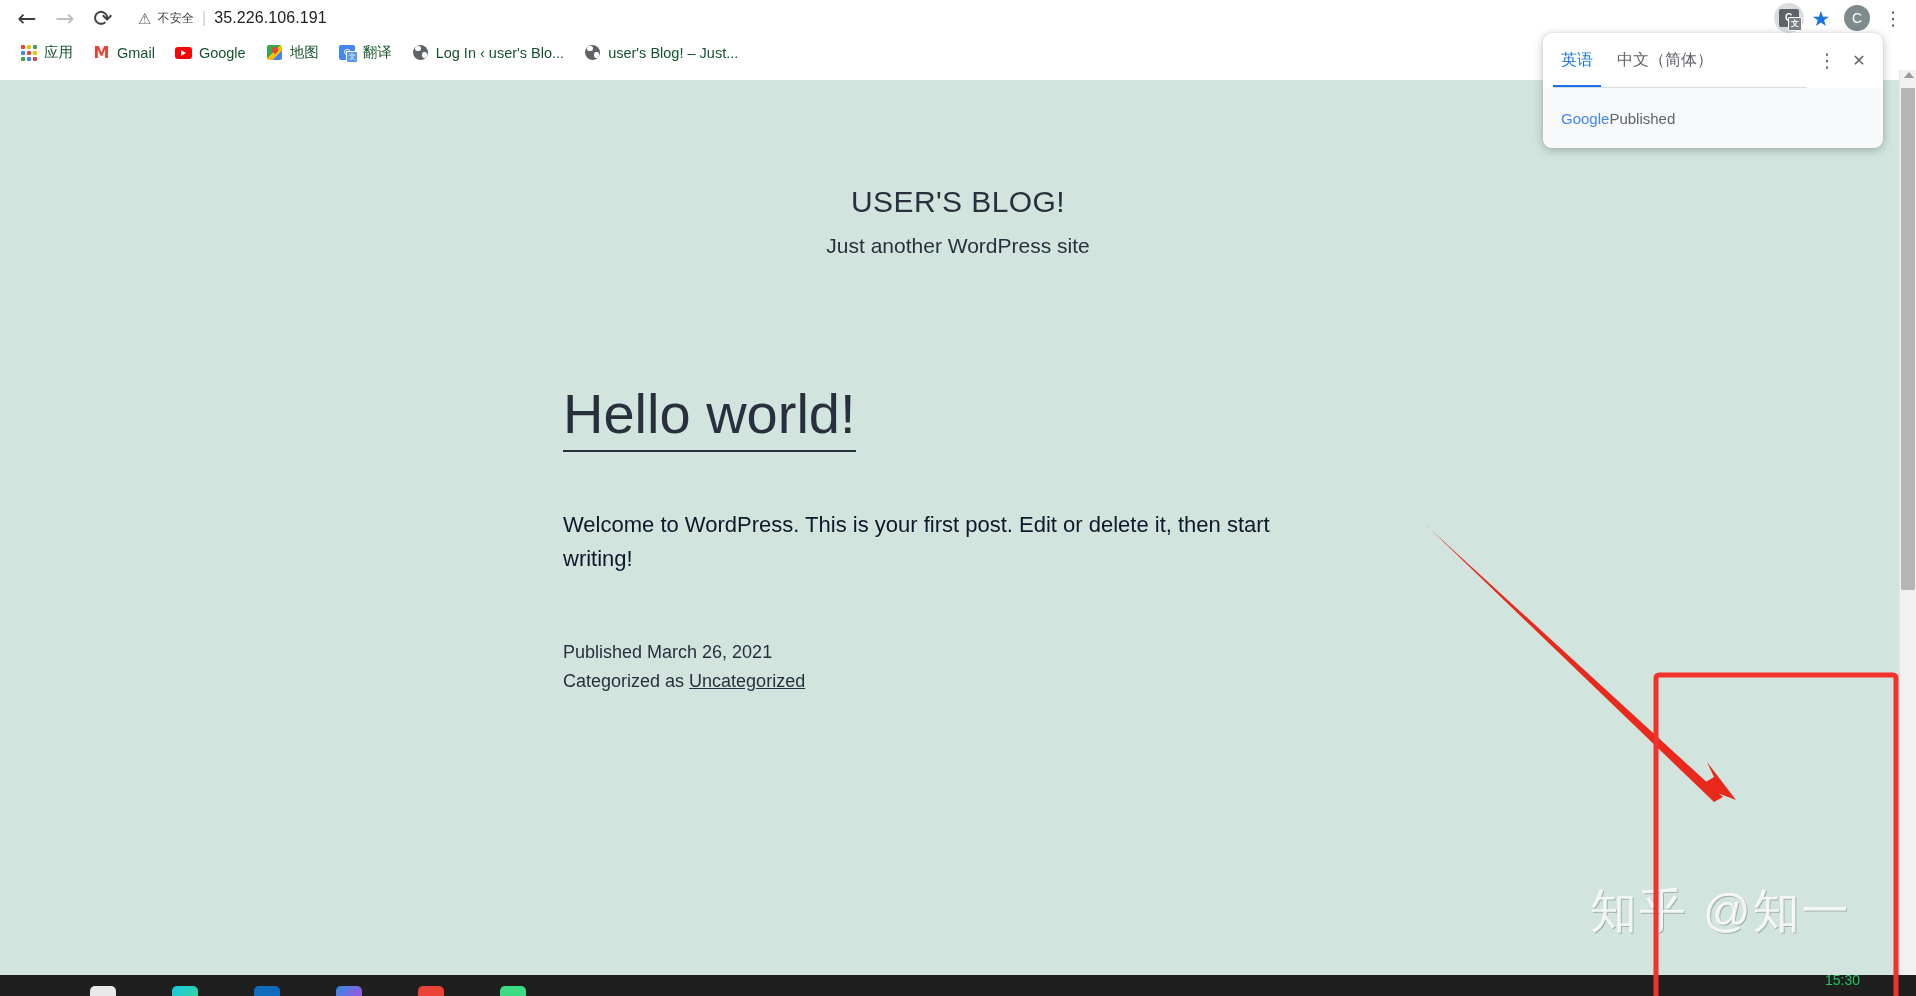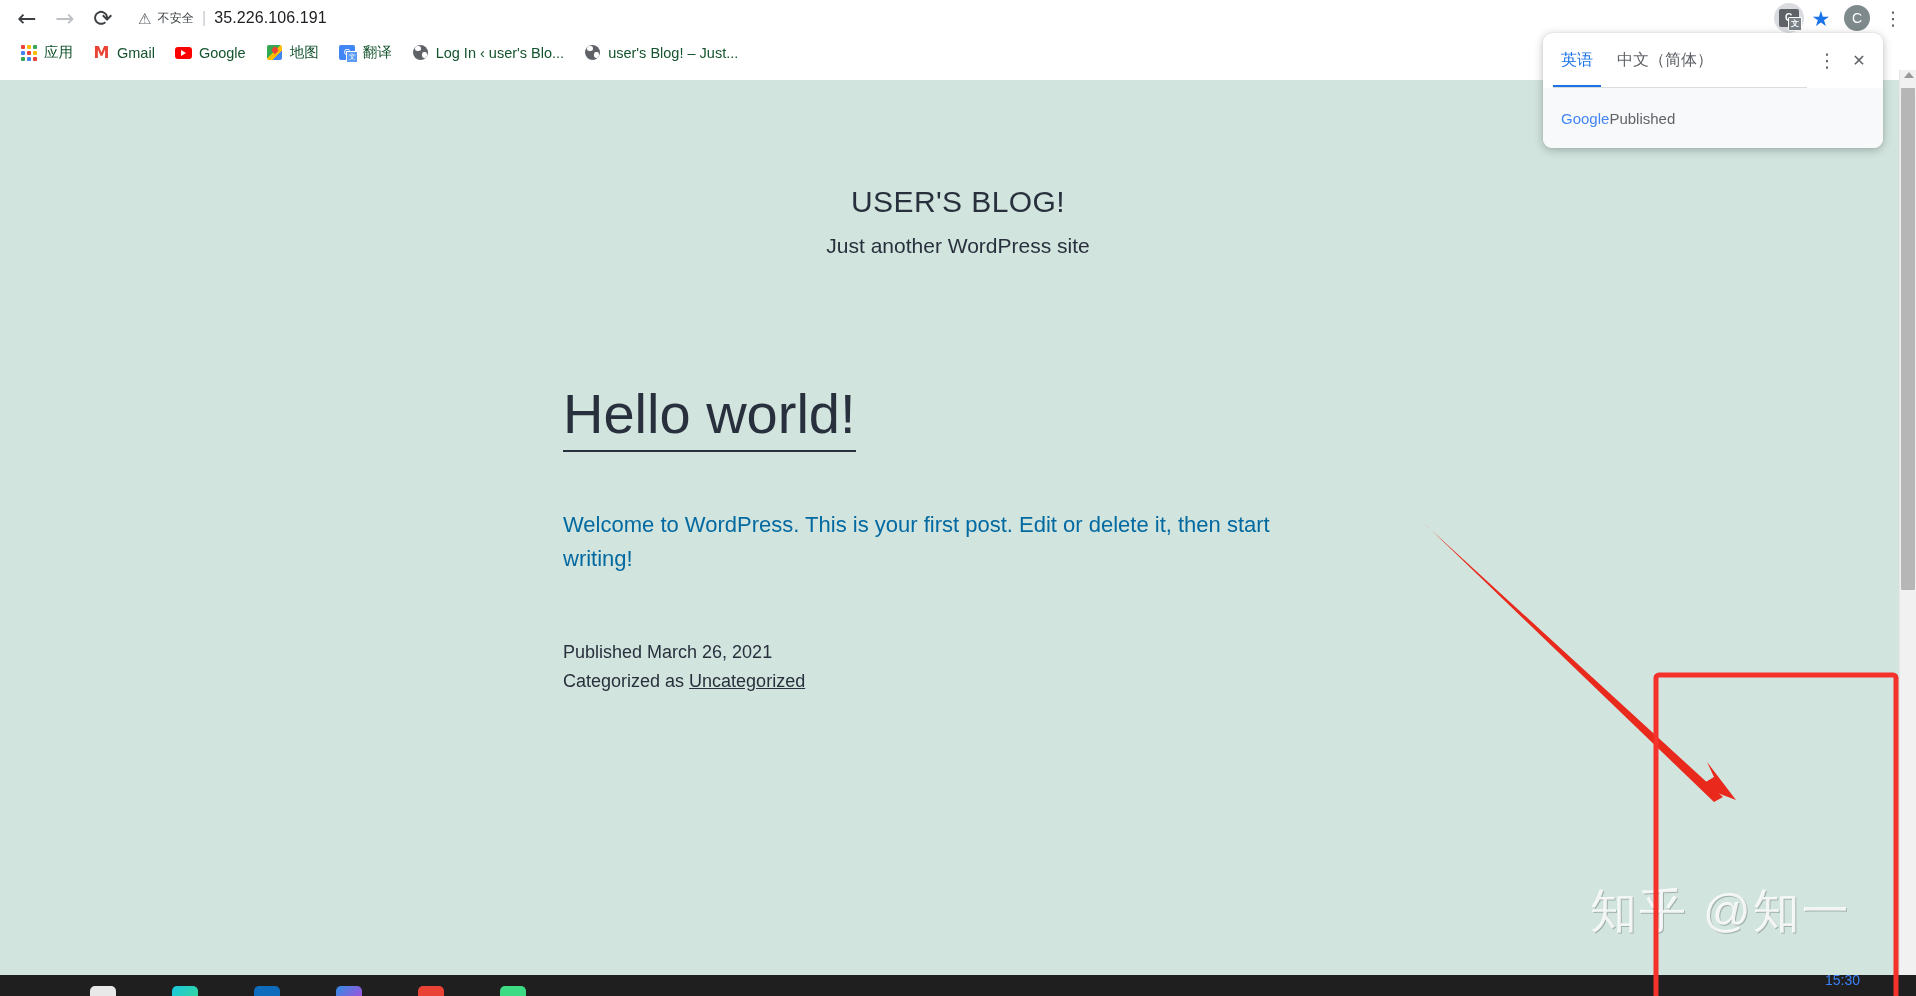--- a/index.html
+++ b/index.html
@@ -106,21 +106,21 @@
   .site-tagline {
     font-size: 21px; color: #28303d; margin-top: 15px; font-weight: 400;
   }
 
   .post { width: 760px; margin: 0 0 0 563px; padding-top: 125px; }
   .post-title {
     font-size: 56px; font-weight: 400; color: #28303d; line-height: 1.1;
     display: inline-block; border-bottom: 2px solid #28303d; padding-bottom: 5px;
   }
   .post-body {
-    margin-top: 56px; font-size: 22px; line-height: 1.55; color: #0369a1;
+    margin-top: 56px; font-size: 22px; line-height: 1.55; color: #0f172a;
     max-width: 745px;
   }
   .post-meta { margin-top: 62px; font-size: 18px; color: #28303d; line-height: 1.62; }
   .post-meta a { color: #28303d; text-decoration: underline; }
 
   
   .scrollbar {
     position: absolute; top: 70px; right: 0; width: 17px; height: 905px;
     background: #f1f1f1; border-left: 1px solid #e6e6e6;
   }
@@ -173,21 +173,21 @@
   }
 
   
   .taskbar {
     position: absolute; left: 0; bottom: 0; width: 1916px; height: 21px;
     background: #1f1f1f; z-index: 30; overflow: hidden;
   }
   .tb-apps { position: absolute; left: 90px; bottom: -16px; display: flex; gap: 56px; }
   .tb-app { width: 26px; height: 26px; border-radius: 5px; }
   .tb-clock {
-    position: absolute; right: 56px; bottom: 8px; color: #3b82f6; font-size: 14px;
+    position: absolute; right: 56px; bottom: 8px; color: #22c55e; font-size: 14px;
   }
 </style>
 </head>
 <body>
 
 <div id="root">
 
   <div class="toolbar">
     <div class="nav-btn back">
       <span class="nav-glyph">←</span>

